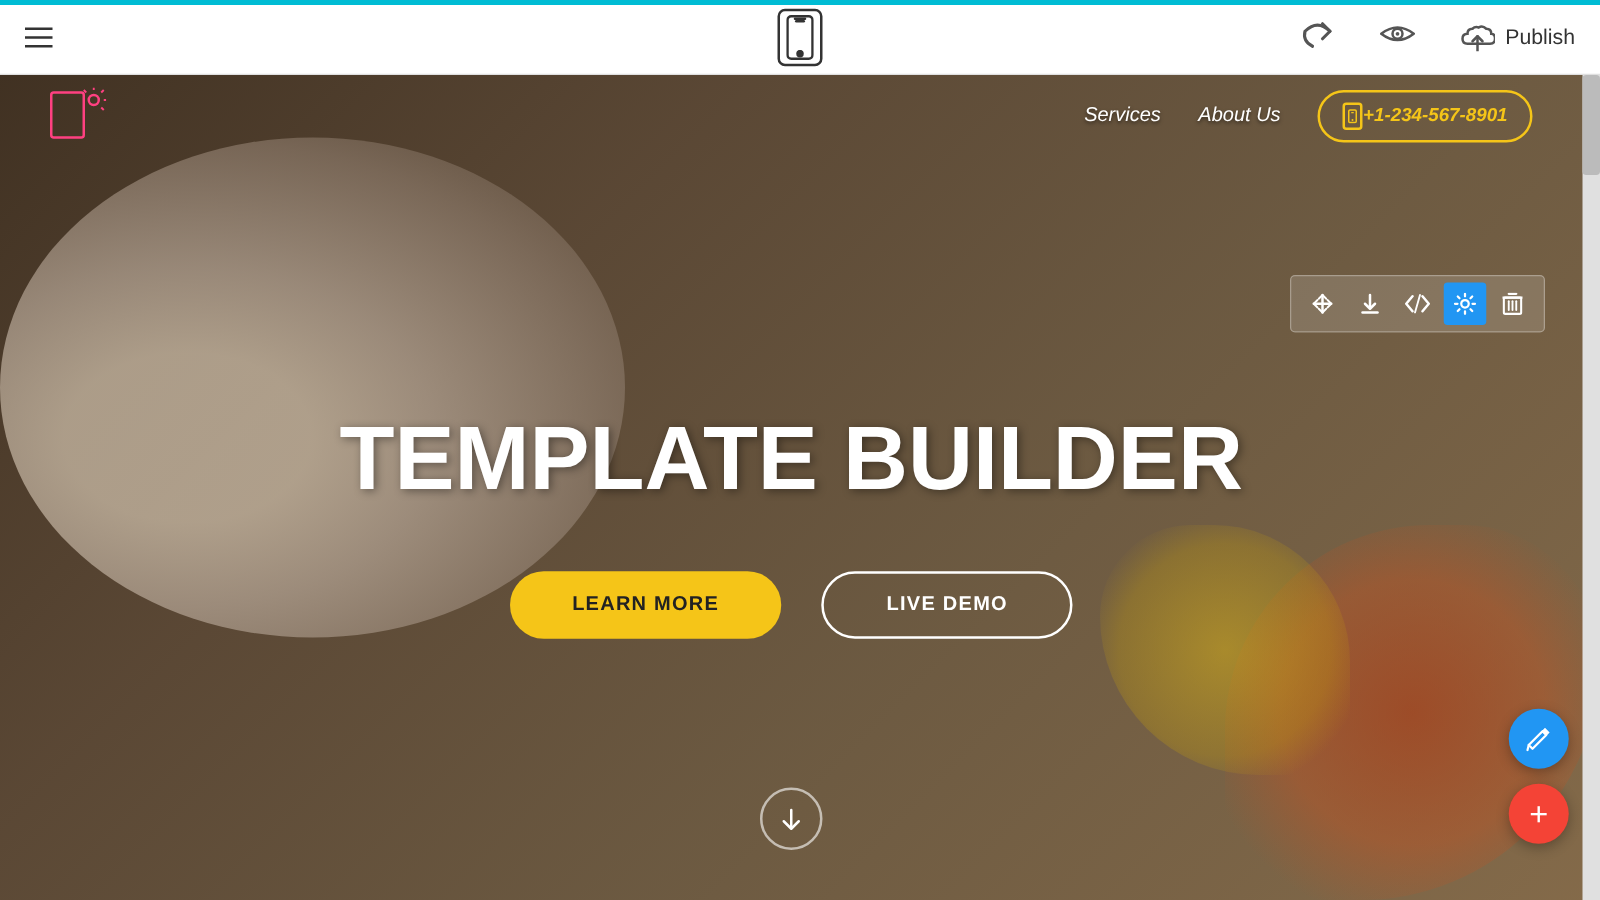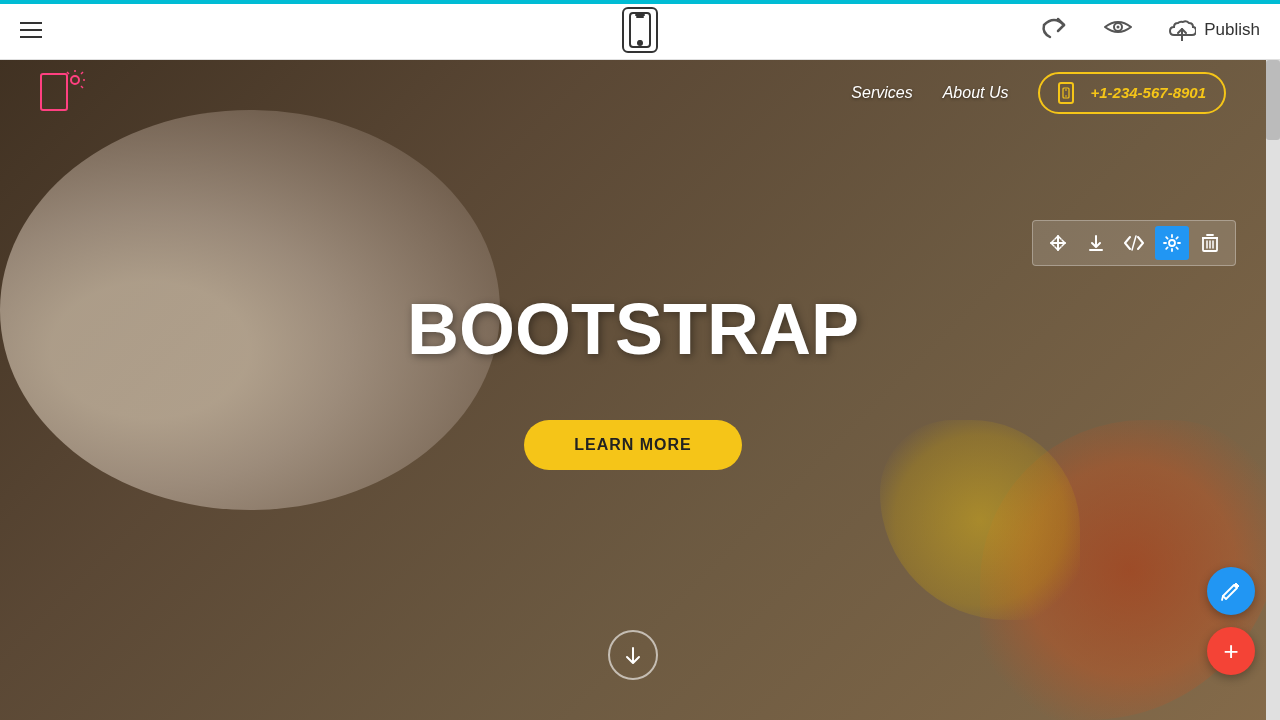--- a/index.html
+++ b/index.html
@@ -130,21 +130,21 @@
     }
     .site-nav-links { display: flex; align-items: center; gap: 30px; }
     .site-nav-link {
       color: white; font-size: 16px; font-weight: 500;
       text-decoration: none; cursor: pointer;
       text-shadow: 0 1px 3px rgba(0,0,0,0.5);
     }
     .site-nav-phone {
       border: 2px solid #f5c518; border-radius: 25px;
       padding: 8px 18px; color: #f5c518;
-      display: flex; align-items: center; gap: 16px;
+      display: flex; align-items: center; gap: 0;
       font-size: 15px; font-weight: 600; cursor: pointer;
     }
     .phone-small-icon {
       width: 16px; height: 22px; border: 2px solid #f5c518; border-radius: 3px;
       display: flex; align-items: center; justify-content: center;
     }
 
     
     .section-toolbar {
       position: absolute; top: 160px; right: 30px;
@@ -359,24 +359,26 @@
           <path d="M5 1 L11 1" stroke="white" stroke-width="1.8" stroke-linecap="round"></path>
           <line x1="5" y1="7" x2="5" y2="14" stroke="white" stroke-width="1.5" stroke-linecap="round"></line>
           <line x1="8" y1="7" x2="8" y2="14" stroke="white" stroke-width="1.5" stroke-linecap="round"></line>
           <line x1="11" y1="7" x2="11" y2="14" stroke="white" stroke-width="1.5" stroke-linecap="round"></line>
         </svg>
       </div>
     </div>
 
     <div class="hero-content">
       <h1 class="hero-title">
-        <span>BOOTSTRAP</span><br>
+        <br>
+        <span>TEMPLATE BUILDER</span>
       </h1>
       <div class="hero-buttons">
         <button class="btn-learn-more">LEARN MORE</button>
+        <button class="btn-live-demo">LIVE DEMO</button>
       </div>
     </div>
 
     <div class="scroll-down">
       <svg width="20" height="20" viewBox="0 0 20 20">
         <line x1="10" y1="3" x2="10" y2="17" stroke="white" stroke-width="2" stroke-linecap="round"></line>
         <path d="M4 12 L10 18 L16 12" fill="none" stroke="white" stroke-width="2" stroke-linecap="round" stroke-linejoin="round"></path>
       </svg>
     </div>
 

